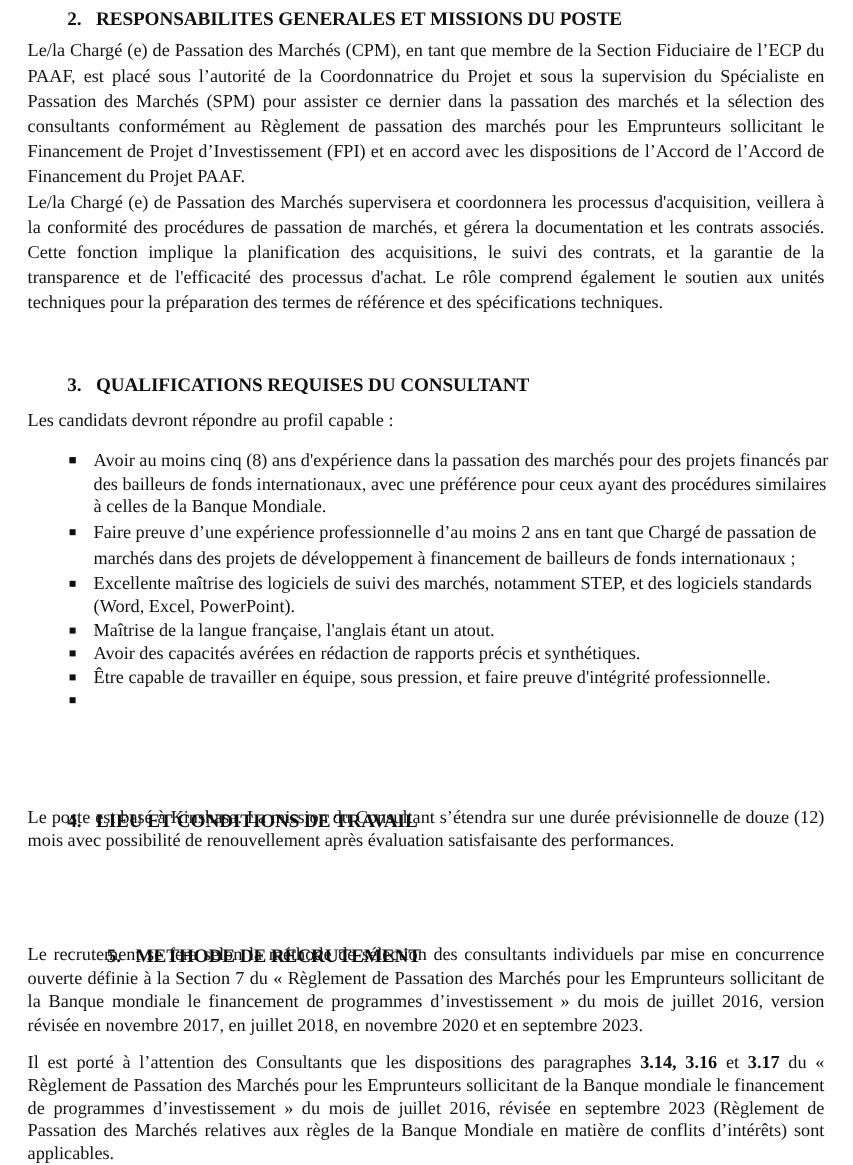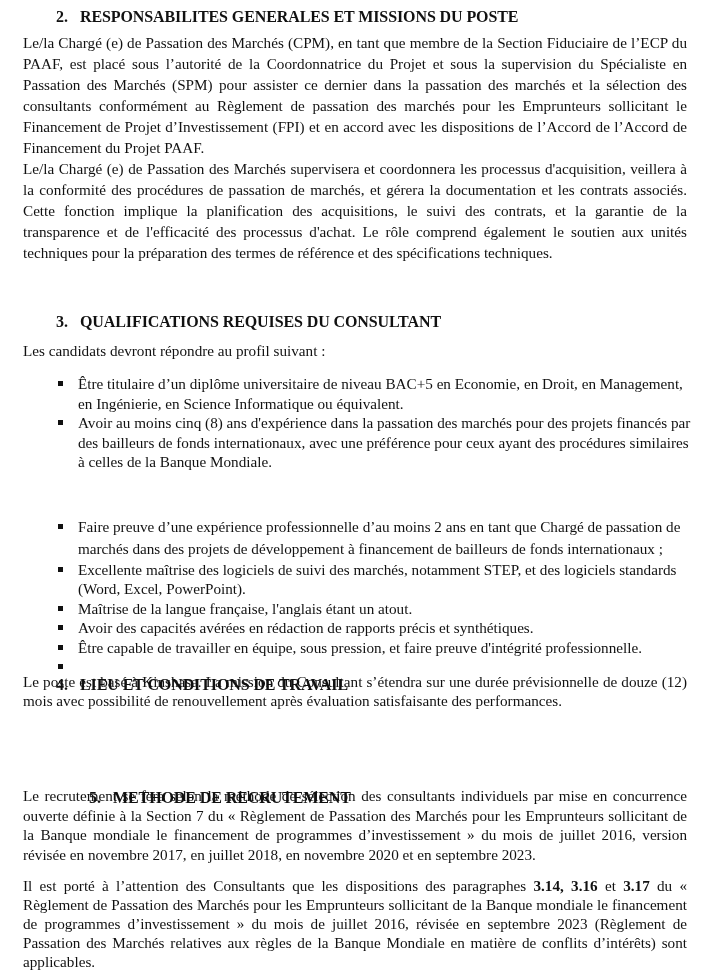--- a/index.html
+++ b/index.html
@@ -23,21 +23,21 @@
     }
     .para.nojust { text-align: left; }
     ul.bullets {
       position: absolute; left: 58px; width: 640px;
       margin: 0; padding: 0; list-style: none;
     }
     ul.bullets li {
       position: relative; padding-left: 20px;
       line-height: 19.5px;
     }
-    ul.bullets li.tall { line-height: 22px; margin-top: 44px; }
+    ul.bullets li.tall { line-height: 22px; }
     ul.bullets li .bullet {
       position: absolute; left: 0; top: 7px;
       width: 5px; height: 5px; background: #111;
     }
     ul.bullets li.tall .bullet { top: 8px; }
     b { font-weight: bold; }
   </style>
 </head>
 <body>
 
@@ -45,23 +45,23 @@
 
   <div class="heading" style="top:8px;">
     <span class="num">2.</span><span>RESPONSABILITES GENERALES ET MISSIONS DU POSTE</span>
   </div>
   <p class="para" style="top:22px;margin:0;padding-top:10px;">Le/la Chargé (e) de Passation des Marchés (CPM), en tant que membre de la Section Fiduciaire de l’ECP du PAAF,  est placé sous l’autorité de la Coordonnatrice du Projet et  sous la supervision du Spécialiste en Passation des Marchés (SPM) pour assister ce dernier dans la passation des marchés et la sélection des consultants conformément au Règlement de passation des marchés pour les Emprunteurs sollicitant le Financement de Projet d’Investissement (FPI) et en accord avec les dispositions de l’Accord de l’Accord de Financement du Projet PAAF.</p>
   <p class="para" style="top:158px;margin:0;">Le/la Chargé (e) de Passation des Marchés supervisera et coordonnera les processus d'acquisition, veillera à la conformité des procédures de passation de marchés, et gérera la documentation et les contrats associés. Cette fonction implique la planification des acquisitions, le suivi des contrats, et la garantie de la transparence et de l'efficacité des processus d'achat. Le rôle comprend également le soutien aux unités techniques pour la préparation des termes de référence et des spécifications techniques.</p>
 
   <div class="heading" style="top:313px;">
     <span class="num">3.</span><span>QUALIFICATIONS REQUISES DU CONSULTANT</span>
   </div>
-  <p class="para nojust" style="top:340px;margin:0;">Les candidats devront répondre au profil suivant :</p>
+  <p class="para nojust" style="top:340px;margin:0;">Les candidats devront répondre au profil capable :</p>
   <ul class="bullets" style="top:374px;">
-    <li><span class="bullet"></span><span>Être titulaire d’un diplôme universitaire de niveau BAC+5 en Economie, en Droit, en Management, en Ingénierie, en Science Informatique ou équivalent.</span></li>
+    <li><span class="bullet"></span></li>
     <li><span class="bullet"></span><span>Avoir au moins cinq (8) ans d'expérience dans la passation des marchés pour des projets financés par des bailleurs de fonds internationaux, avec une préférence pour ceux ayant des procédures similaires à celles de la Banque Mondiale.</span></li>
     <li class="tall"><span class="bullet"></span><span>Faire preuve d’une expérience professionnelle d’au moins 2 ans en tant que Chargé de passation de marchés dans des projets de développement à financement de bailleurs de fonds internationaux ;</span></li>
     <li><span class="bullet"></span><span>Excellente maîtrise des logiciels de suivi des marchés, notamment STEP, et des logiciels standards (Word, Excel, PowerPoint).</span></li>
     <li><span class="bullet"></span><span>Maîtrise de la langue française, l'anglais étant un atout.</span></li>
     <li><span class="bullet"></span><span>Avoir des capacités avérées en rédaction de rapports précis et synthétiques.</span></li>
     <li><span class="bullet"></span><span>Être capable de travailler en équipe, sous pression, et faire preuve d'intégrité professionnelle.</span></li>
     <li><span class="bullet"></span></li>
   </ul>
 
   <div class="heading" style="top:676px;">

